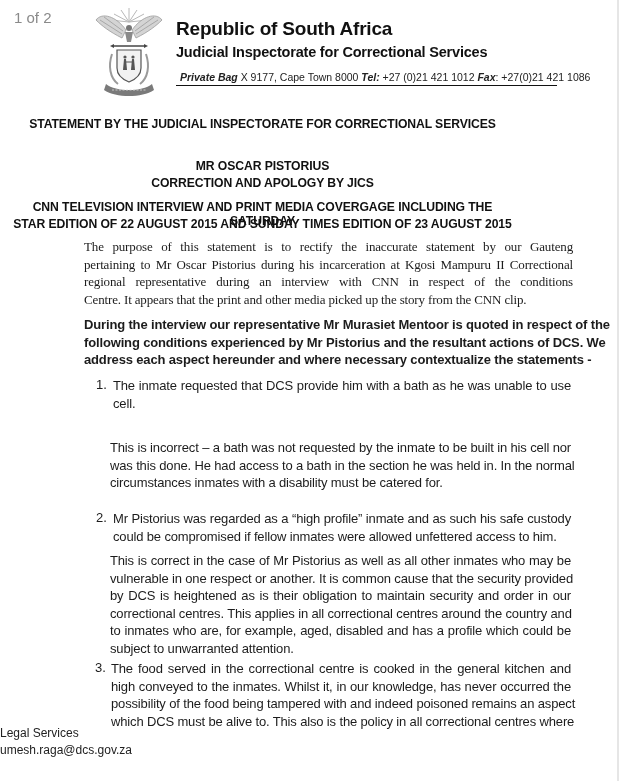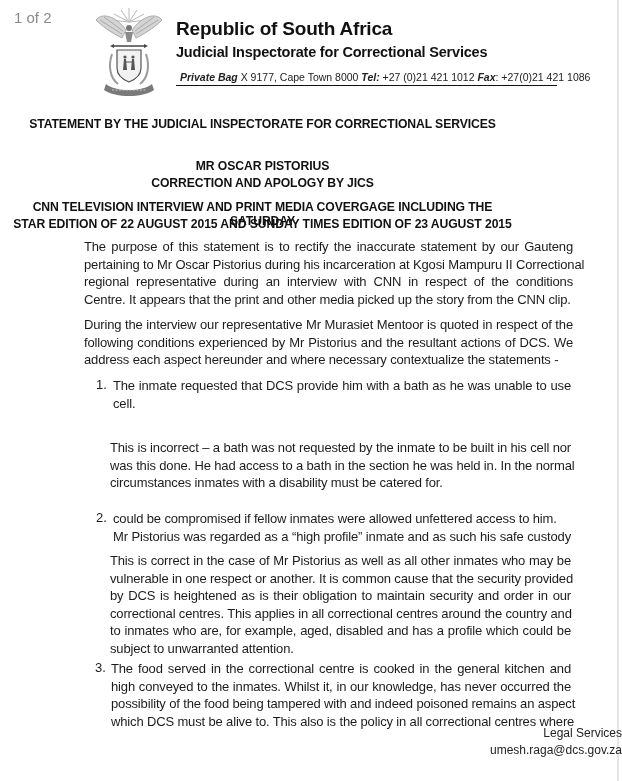--- a/index.html
+++ b/index.html
@@ -49,21 +49,21 @@
     position: absolute; font-size: 13px; color: #1c1c1c;
     line-height: 17.6px;
     letter-spacing: -0.15px;
   }
   .body-text .ln { display: block; white-space: nowrap; text-align: justify; text-align-last: justify; }
   .body-text .ln.last { text-align-last: left; }
   .list-num {
     position: absolute; font-size: 13px; color: #1c1c1c;
   }
   .footer {
-    position: absolute; left: 0; width: 622px; text-align: right;
+    position: absolute; left: 0; width: 622px; text-align: left;
     font-size: 12px; color: #222; line-height: 17px;
   }
 </style>
 </head>
 <body>
 
 <div class="page-counter">1 of 2</div>
 <div class="right-edge"></div>
 
 <div>
@@ -117,28 +117,28 @@
     <div class="lh-sub">Judicial Inspectorate for Correctional Services</div>
     <div class="lh-address"><span class="bi">Private Bag</span><span> X 9177, Cape Town 8000  </span><span class="bi">Tel:</span><span> +27 (0)21 421 1012  </span><span class="bi">Fax</span><span>: +27(0)21 421 1086</span></div>
   </div>
 
   <div class="heading" style="top:117px;">STATEMENT BY THE JUDICIAL INSPECTORATE FOR CORRECTIONAL SERVICES</div>
   <div class="heading" style="top:159px;">MR OSCAR PISTORIUS</div>
   <div class="heading" style="top:176px;">CORRECTION AND APOLOGY BY JICS</div>
   <div class="heading" style="top:200px;">CNN TELEVISION INTERVIEW AND PRINT MEDIA COVERGAGE INCLUDING THE SATURDAY</div>
   <div class="heading" style="top:217px;">STAR EDITION OF 22 AUGUST 2015 AND SUNDAY TIMES EDITION OF 23 AUGUST 2015</div>
 
-  <div class="body-text" style="left:84px; top:238px; width:489px;">
+  <div class="body-text" style="left:84px; top:238px; width:489px;font-family:Liberation Serif, serif;">
     <span class="ln">The purpose of this statement is to rectify the inaccurate statement by our Gauteng</span>
     <span class="ln">pertaining to Mr Oscar Pistorius during his incarceration at Kgosi Mampuru II Correctional</span>
     <span class="ln">regional representative during an interview with CNN in respect of the conditions</span>
     <span class="ln last">Centre.  It appears that the print and other media picked up the story from the CNN clip.</span>
   </div>
 
-  <div class="body-text" style="left:84px; top:316px; width:489px;">
+  <div class="body-text" style="left:84px; top:316px; width:489px;font-weight:bold;">
     <span class="ln">During the interview our representative Mr Murasiet Mentoor is quoted in respect of the</span>
     <span class="ln">following conditions experienced by Mr Pistorius and the resultant actions of DCS.  We</span>
     <span class="ln last">address each aspect hereunder and where necessary contextualize the statements -</span>
   </div>
 
   <div>
     <div class="list-num" style="left:96px; top:377px;">1.</div>
     <div class="body-text" style="left:113px; top:377px; width:458px;">
       <span class="ln">The inmate requested that DCS provide him with a bath as he was unable to use</span>
       <span class="ln last">cell.</span>
@@ -146,22 +146,22 @@
     <div class="body-text" style="left:110px; top:439px; width:461px;">
       <span class="ln">This is incorrect – a bath was not requested by the inmate to be built in his cell nor</span>
       <span class="ln">was this done.  He had access to a bath in the section he was held in.  In the normal</span>
       <span class="ln last">circumstances inmates with a disability must be catered for.</span>
     </div>
   </div>
 
   <div>
     <div class="list-num" style="left:96px; top:510px;">2.</div>
     <div class="body-text" style="left:113px; top:510px; width:458px;">
+      <span class="ln">Mr Pistorius was regarded as a “high profile” inmate and as such his safe custody</span>
       <span class="ln last">could be compromised if fellow inmates were allowed unfettered access to him.</span>
-      <span class="ln">Mr Pistorius was regarded as a “high profile” inmate and as such his safe custody</span>
     </div>
     <div class="body-text" style="left:110px; top:552px; width:461px;">
       <span class="ln">This is correct in the case of Mr Pistorius as well as all other inmates who may be</span>
       <span class="ln">vulnerable in one respect or another.  It is common cause that the security provided</span>
       <span class="ln">by DCS is heightened as is their obligation to maintain security and order in our</span>
       <span class="ln">correctional centres.  This applies in all correctional centres around the country and</span>
       <span class="ln">to inmates who are, for example, aged, disabled and has a profile which could be</span>
       <span class="ln last">subject to unwarranted attention.</span>
     </div>
   </div>

